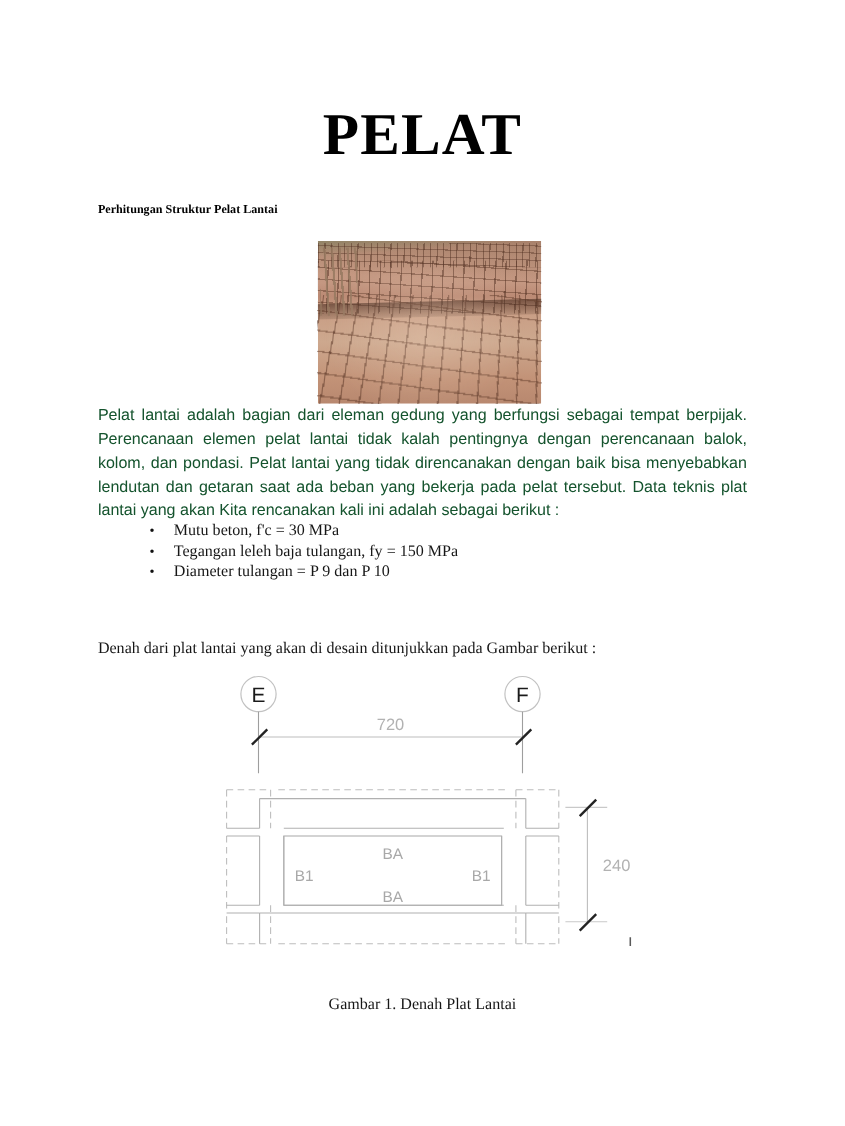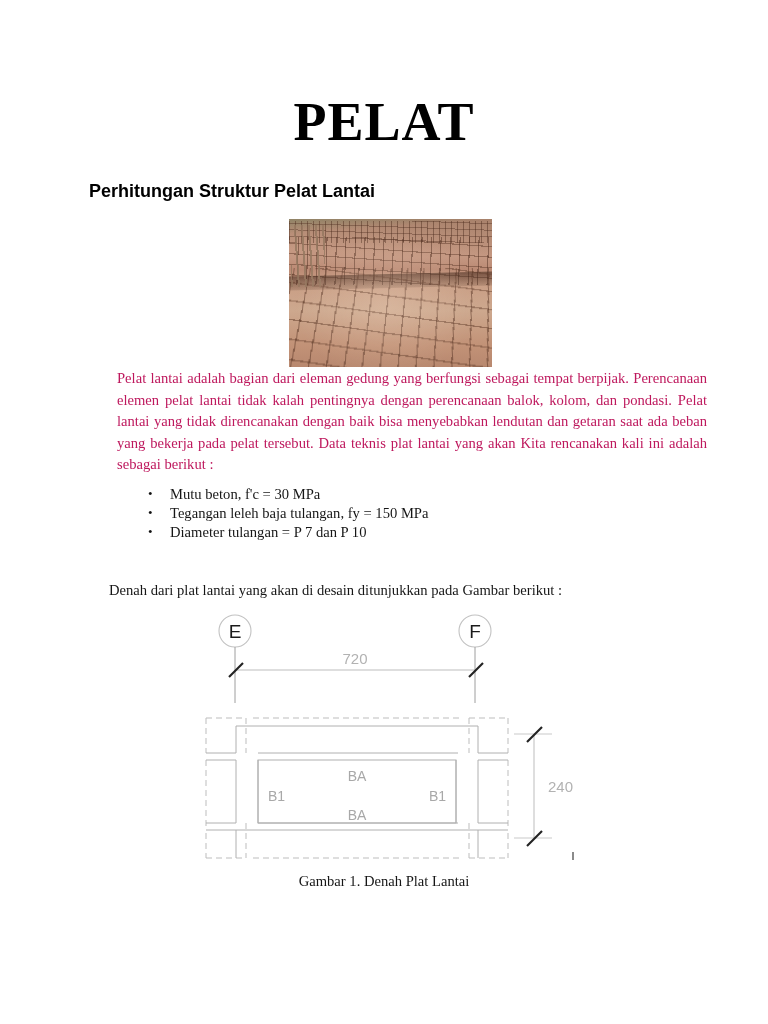--- a/index.html
+++ b/index.html
@@ -37,23 +37,23 @@
     line-height: 60px;
     letter-spacing: 1px;
     color: #000000;
   }
 
   
   .doc-subtitle {
     position: absolute;
     left: 89px;
     top: 182px;
-    font-family: Liberation Sans, sans-serif;
+    font-family: Liberation Serif, serif;
     font-weight: bold;
-    font-size: 18px;
+    font-size: 11px;
     line-height: 18px;
     color: #000000;
   }
 
   
   .photo-wrap {
     position: absolute;
     left: 289px;
     top: 219px;
     width: 203px;
@@ -130,35 +130,34 @@
     left: 0; top: 0; width: 203px; height: 148px;
     background: radial-gradient(ellipse at 48% 58%, rgba(255,235,215,0.22) 0%, rgba(255,235,215,0) 62%);
   }
 
   
   .body-text {
     position: absolute;
     left: 89px;
     top: 368px;
     width: 590px;
-    font-family: Liberation Serif, serif;
+    font-family: Liberation Sans, sans-serif;
     font-size: 14.6px;
     line-height: 21.5px;
     text-align: justify;
-    color: #be185d;
-    margin-left: 28px;
+    color: #14532d;
   }
 
   
   .spec-list {
     position: absolute;
     left: 112px;
     top: 474px;
     width: 520px;
-    margin: 12px;
+    margin: 0;
     padding: 0 0 0 24px;
     list-style: none;
     font-family: "Liberation Serif", "DejaVu Serif", serif;
     font-size: 14.6px;
     line-height: 17.6px;
     color: #161616;
   }
   .spec-list li {
     position: relative;
     padding-left: 22px;
@@ -175,37 +174,36 @@
 
   
   .figure-lead {
     position: absolute;
     left: 89px;
     top: 580px;
     font-family: "Liberation Serif", "DejaVu Serif", serif;
     font-size: 14.6px;
     line-height: 20px;
     color: #161616;
-    margin-left: 20px;
   }
 
   
   .drawing {
     position: absolute;
     left: 190px;
     top: 608px;
     width: 420px;
     height: 258px;
   }
   .drawing svg { display: block; }
 
   .fig-caption {
     position: absolute;
     left: 0;
-    top: 871px;
+    top: 903px;
     width: 768px;
     text-align: center;
     font-family: "Liberation Serif", "DejaVu Serif", serif;
     font-size: 14.6px;
     line-height: 20px;
     color: #161616;
   }
 </style>
 </head>
 <body>
@@ -225,21 +223,21 @@
       <div class="rebar-stubs"></div>
       <div class="photo-veil"></div>
     </div>
   </div>
 
   <div class="body-text">Pelat lantai adalah bagian dari eleman gedung yang berfungsi sebagai tempat berpijak. Perencanaan elemen pelat lantai tidak kalah pentingnya dengan perencanaan balok, kolom, dan pondasi. Pelat lantai yang tidak direncanakan dengan baik bisa menyebabkan lendutan dan getaran saat ada beban yang bekerja pada pelat tersebut. Data teknis plat lantai yang akan Kita rencanakan kali ini adalah sebagai berikut :</div>
 
   <ul class="spec-list">
     <li>Mutu beton, f'c = 30 MPa</li>
     <li>Tegangan leleh baja tulangan, fy = 150 MPa</li>
-    <li>Diameter tulangan = P 7 dan P 10</li>
+    <li>Diameter tulangan = P 9 dan P 10</li>
   </ul>
 
   <div class="figure-lead">Denah dari plat lantai yang akan di desain ditunjukkan pada Gambar berikut :</div>
 
   <div class="drawing">
     <svg width="420" height="258" viewBox="0 0 420 258" xmlns="http://www.w3.org/2000/svg">
 
       <g>
         <circle cx="45" cy="23" r="16" fill="#ffffff" stroke="#c2c2c2" stroke-width="1.1"></circle>
         <text x="45" y="30" text-anchor="middle" font-family="'Liberation Sans', sans-serif" font-size="19" fill="#1a1a1a">E</text>

